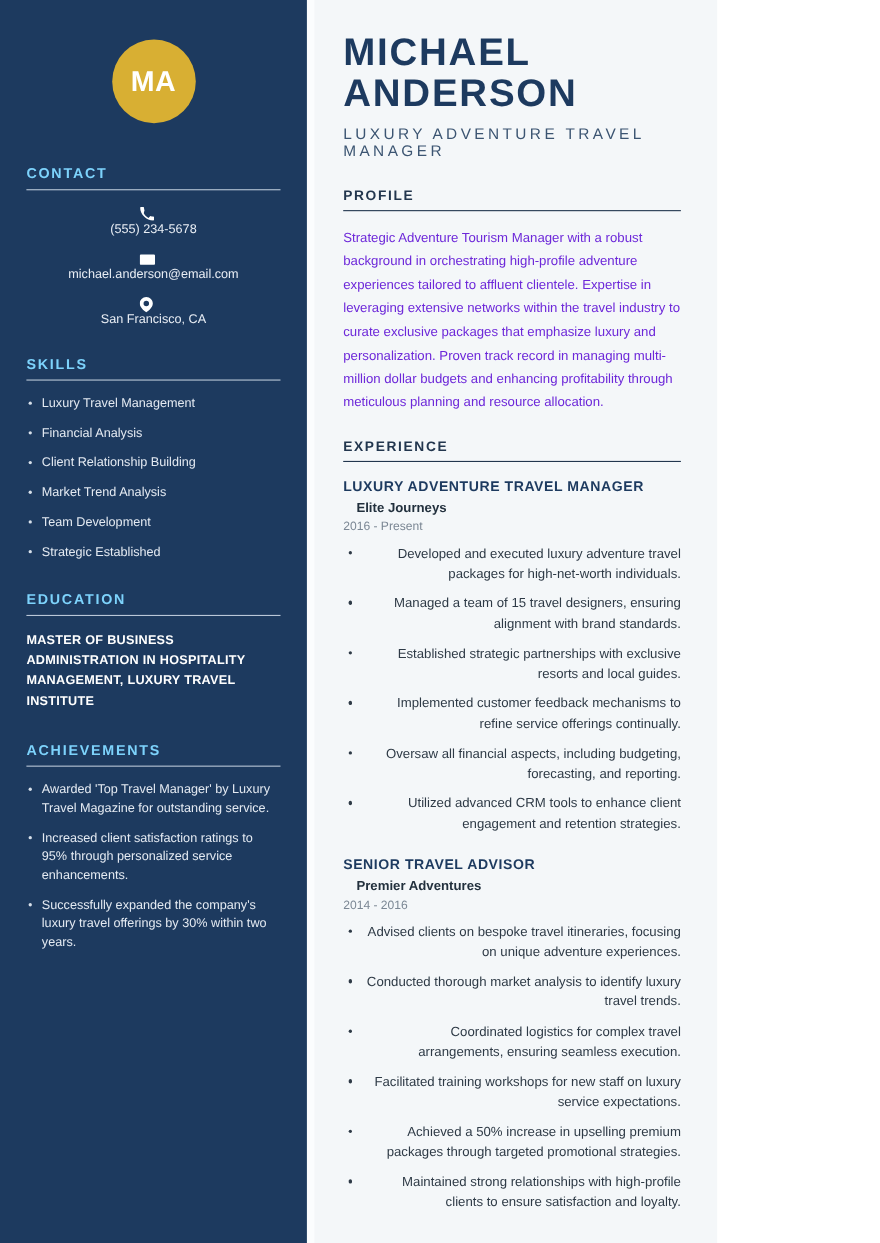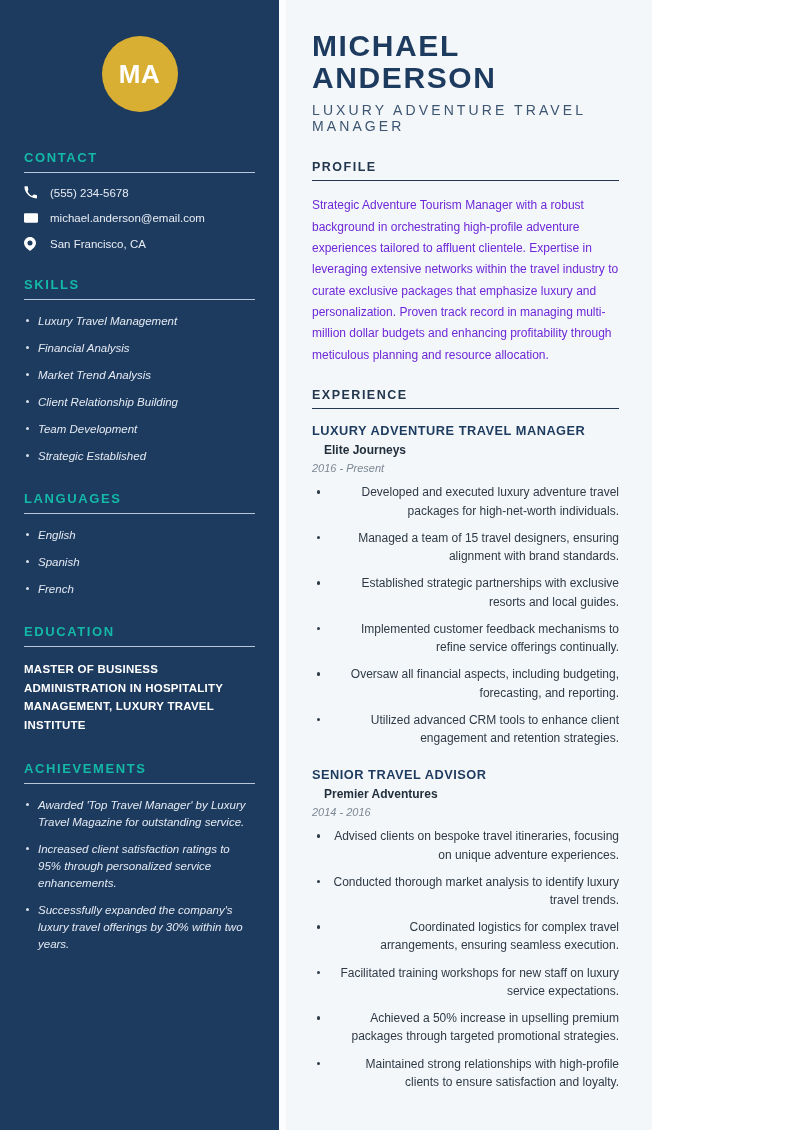--- a/index.html
+++ b/index.html
@@ -60,41 +60,42 @@
     letter-spacing: 0.5px;
   }
 
   .side-section {
     margin-bottom: 26px;
   }
   .side-heading {
     font-size: 13px;
     font-weight: bold;
     letter-spacing: 1.6px;
-    color: #14b8a6;
+    color: #7dd3fc;
     margin: 0 0 7px 0;
     text-transform: uppercase;
   }
   .side-rule {
     height: 1px;
     background: #b9c7d8;
     margin-bottom: 13px;
   }
 
   .contact-list {
     list-style: none;
     margin: 0;
     padding: 0;
   }
   .contact-item {
     display: flex;
     align-items: center;
     margin-bottom: 12px;
     font-size: 11.5px;
     color: #e8edf4;
+    flex-direction: column;
   }
   .contact-icon {
     width: 17px;
     flex: 0 0 17px;
     margin-right: 9px;
     display: flex;
     align-items: center;
     justify-content: flex-start;
   }
   .contact-icon svg { display: block; }
@@ -104,21 +105,20 @@
     margin: 0;
     padding: 0;
   }
   ul.side-bullets li {
     position: relative;
     padding-left: 14px;
     margin-bottom: 10px;
     font-size: 11.5px;
     line-height: 1.48;
     color: #e4eaf2;
-    font-style: italic;
   }
   ul.side-bullets li:before {
     content: "";
     position: absolute;
     left: 2px;
     top: 6px;
     width: 3px;
     height: 3px;
     border-radius: 50%;
     background: #d7e0ea;
@@ -136,21 +136,21 @@
 
   
   .main {
     flex: 1 1 auto;
     box-sizing: border-box;
     padding: 30px 33px 0 26px;
     background: #f4f7f9;
   }
 
   .name {
-    font-size: 30px;
+    font-size: 35px;
     font-weight: bold;
     color: #1d3a5f;
     letter-spacing: 1.6px;
     margin: 0 0 9px 0;
     line-height: 1.05;
   }
   .job-subtitle {
     font-size: 14px;
     color: #3c5572;
     letter-spacing: 3.1px;
@@ -192,21 +192,20 @@
   }
   .exp-company {
     font-size: 12px;
     font-weight: bold;
     color: #22303d;
     margin: 0 0 5px 0;
     padding-left: 12px;
   }
   .exp-dates {
     font-size: 11px;
-    font-style: italic;
     color: #7b8794;
     margin: 0 0 9px 0;
   }
 
   ul.exp-bullets {
     list-style: none;
     margin: 0;
     padding: 0;
   }
   ul.exp-bullets li {
@@ -271,36 +270,27 @@
         </li>
       </ul>
     </section>
 
     <section class="side-section">
       <h2 class="side-heading">SKILLS</h2>
       <div class="side-rule"></div>
       <ul class="side-bullets">
         <li>Luxury Travel Management</li>
         <li>Financial Analysis</li>
+        <li>Client Relationship Building</li>
         <li>Market Trend Analysis</li>
-        <li>Client Relationship Building</li>
         <li>Team Development</li>
         <li>Strategic Established</li>
       </ul>
     </section>
 
-    <section class="side-section">
-      <h2 class="side-heading">LANGUAGES</h2>
-      <div class="side-rule"></div>
-      <ul class="side-bullets">
-        <li>English</li>
-        <li>Spanish</li>
-        <li>French</li>
-      </ul>
-    </section>
 
     <section class="side-section">
       <h2 class="side-heading">EDUCATION</h2>
       <div class="side-rule"></div>
       <div class="edu-text">MASTER OF BUSINESS ADMINISTRATION IN HOSPITALITY MANAGEMENT, LUXURY TRAVEL INSTITUTE</div>
     </section>
 
     <section class="side-section">
       <h2 class="side-heading">ACHIEVEMENTS</h2>
       <div class="side-rule"></div>

